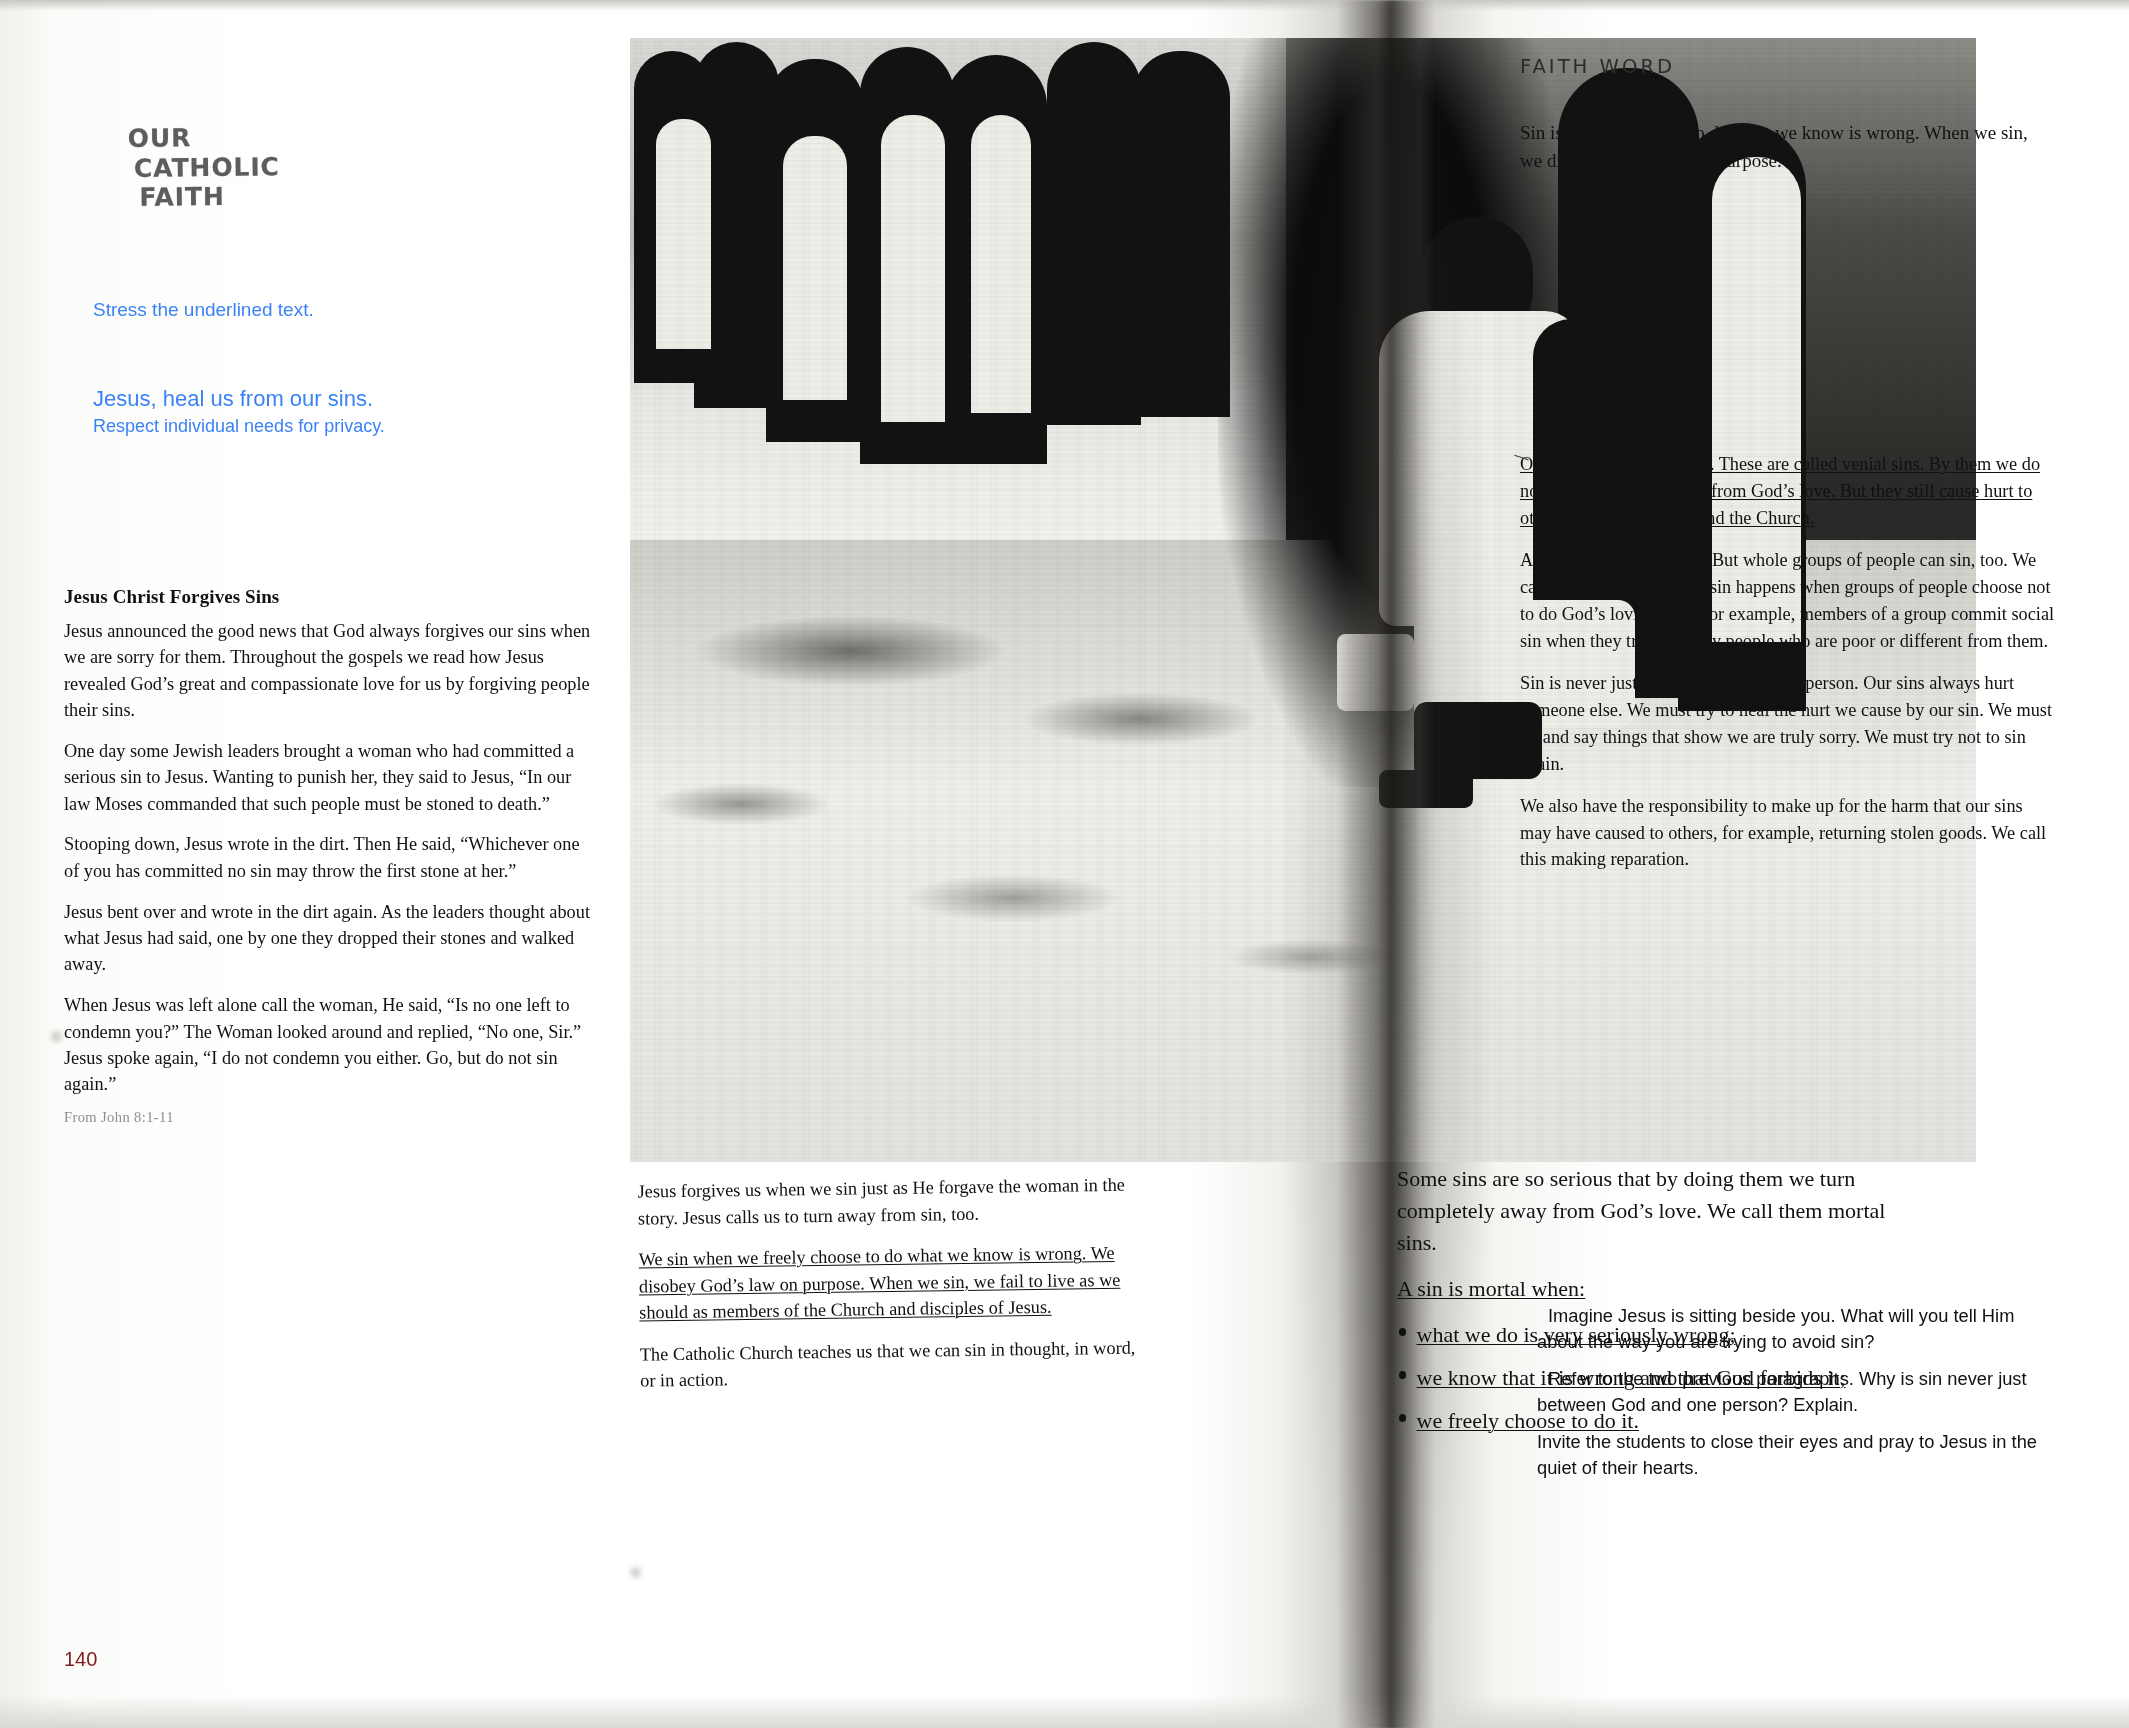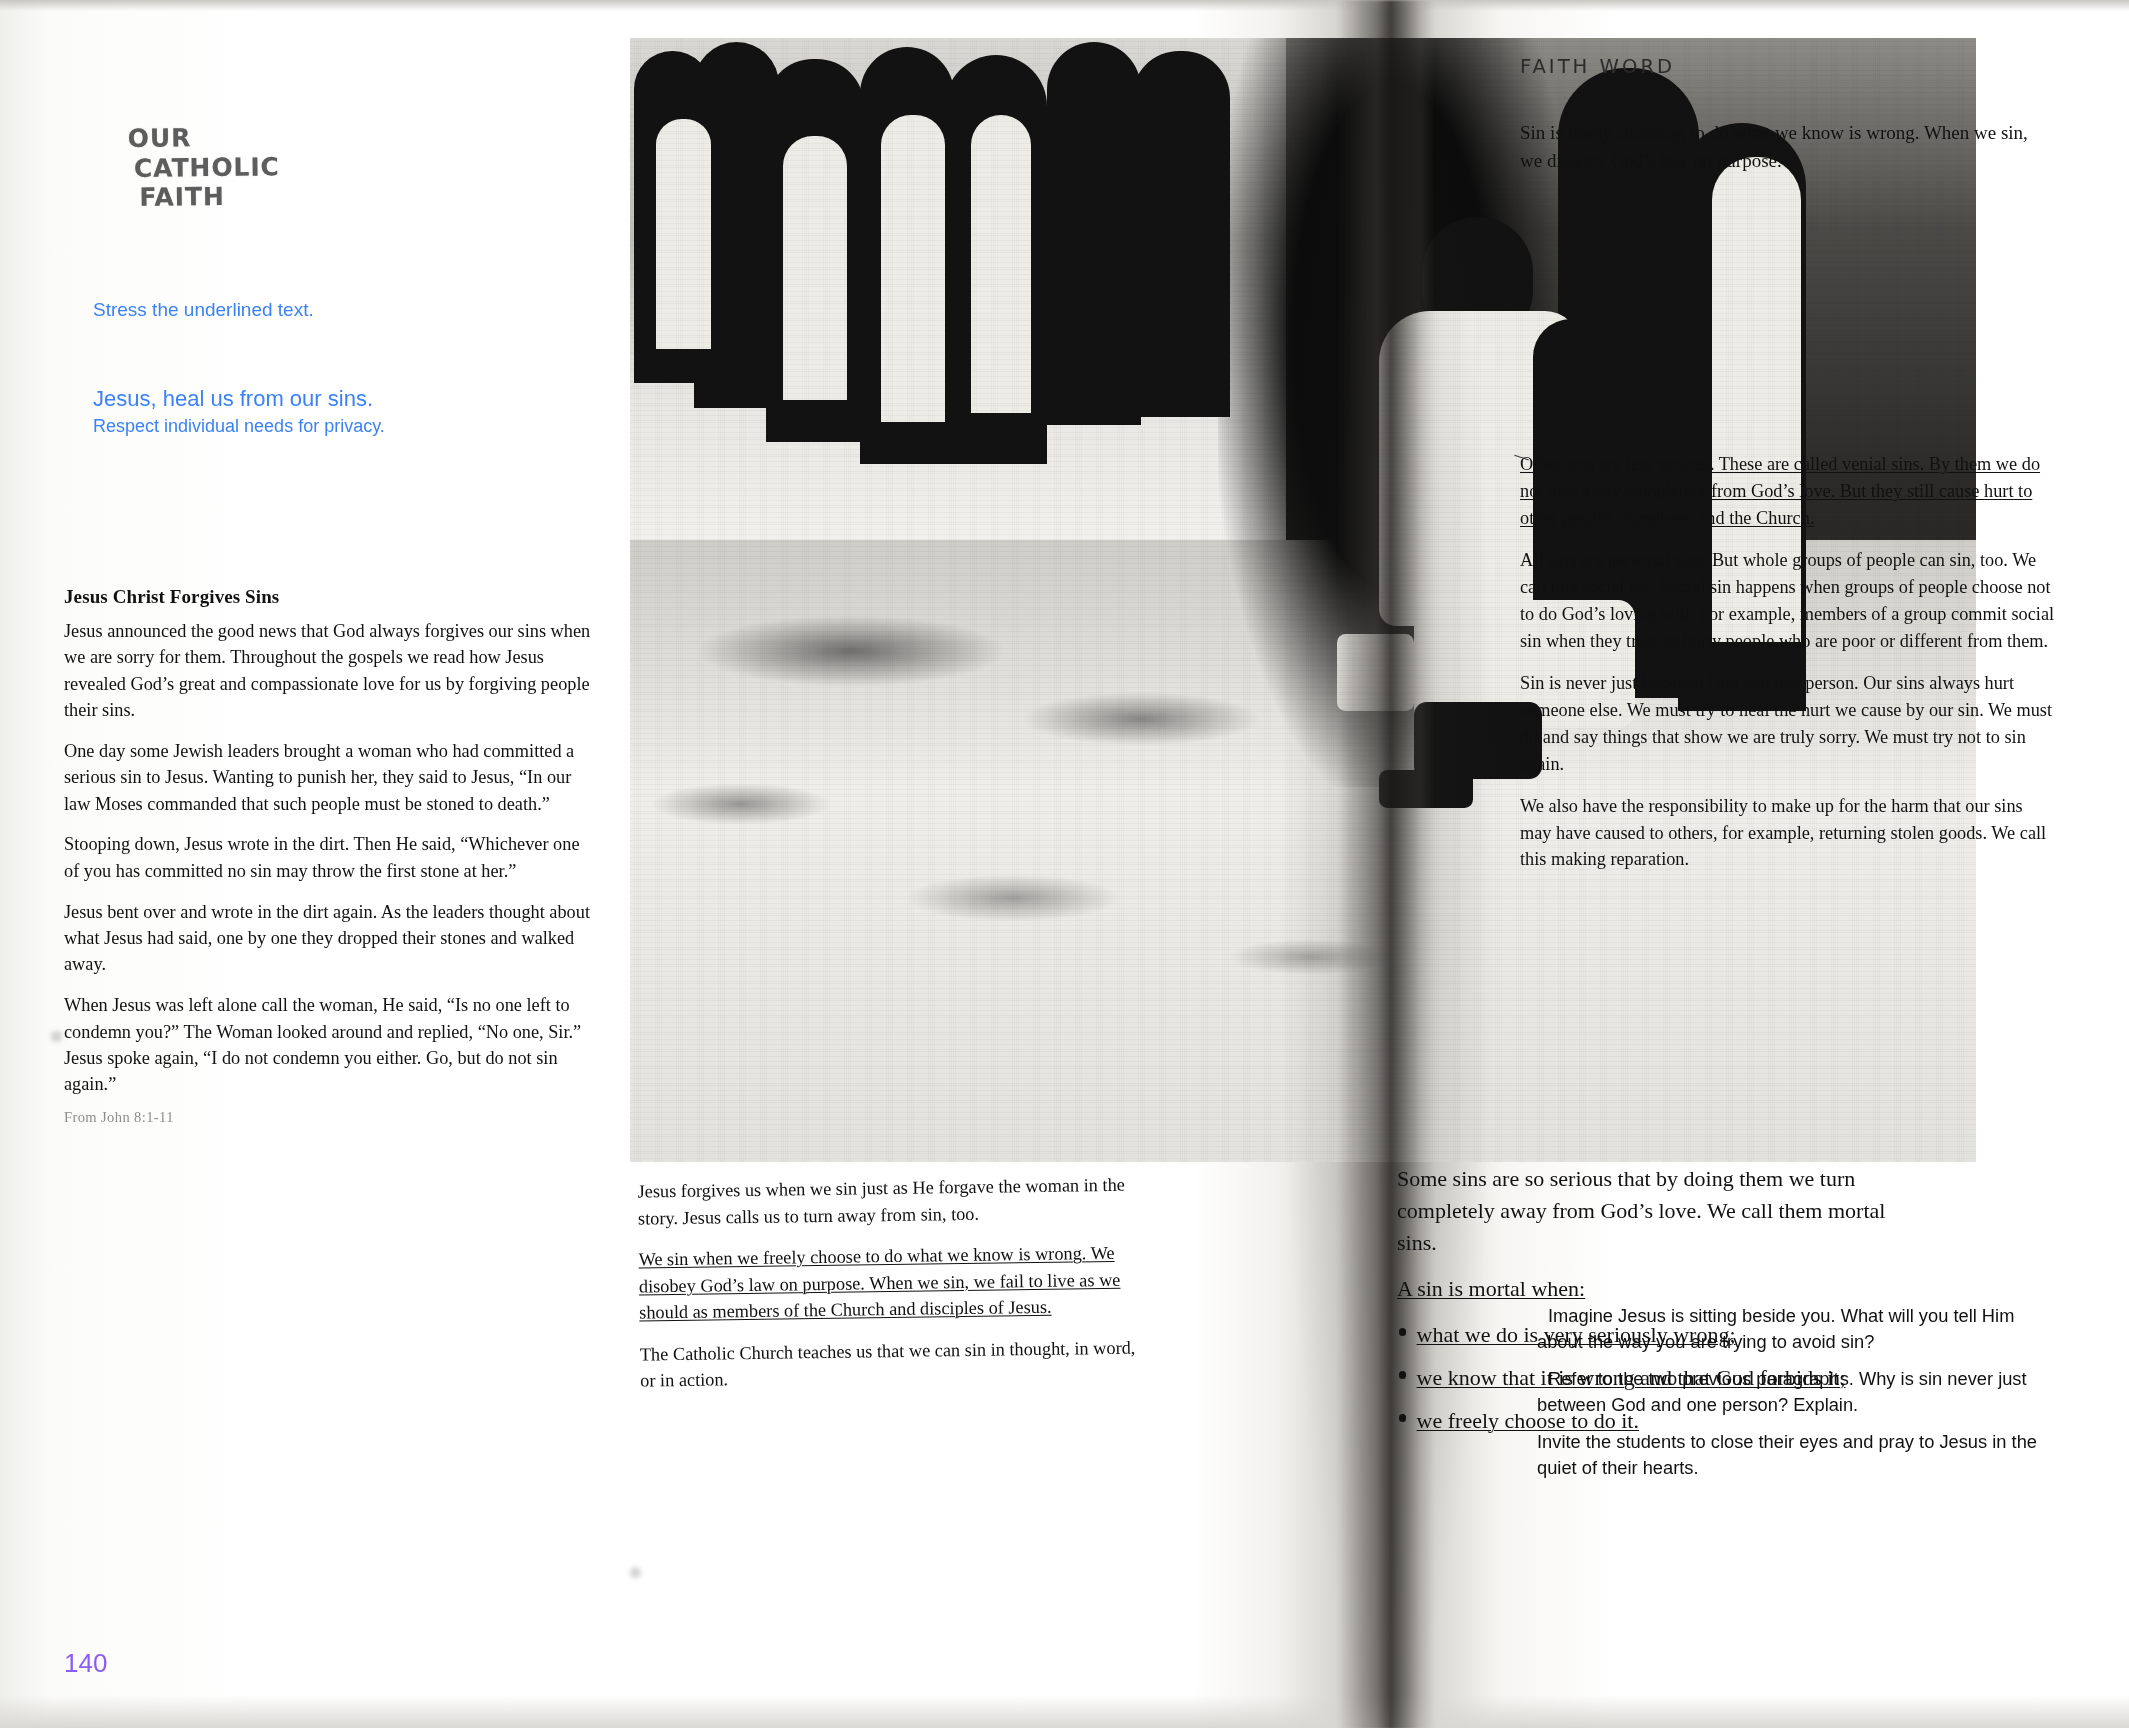--- a/index.html
+++ b/index.html
@@ -138,22 +138,22 @@
   }
   .col-mid-body p { margin: 0 0 14.5px 0; }
 
   .u { text-decoration: underline; text-decoration-thickness: 0.9px; text-underline-offset: 1.7px; }
 
   .folio-left {
     position: absolute;
     left: 64px;
     top: 1648px;
     font-family: "Liberation Sans", sans-serif;
-    font-size: 26px;
-    color: #8b5cf6;
+    font-size: 20px;
+    color: #7f1d1d;
   }
 
   
   .illus {
     position: absolute;
     left: 630px;
     top: 38px;
     width: 1346px;
     height: 1124px;
     overflow: hidden;

